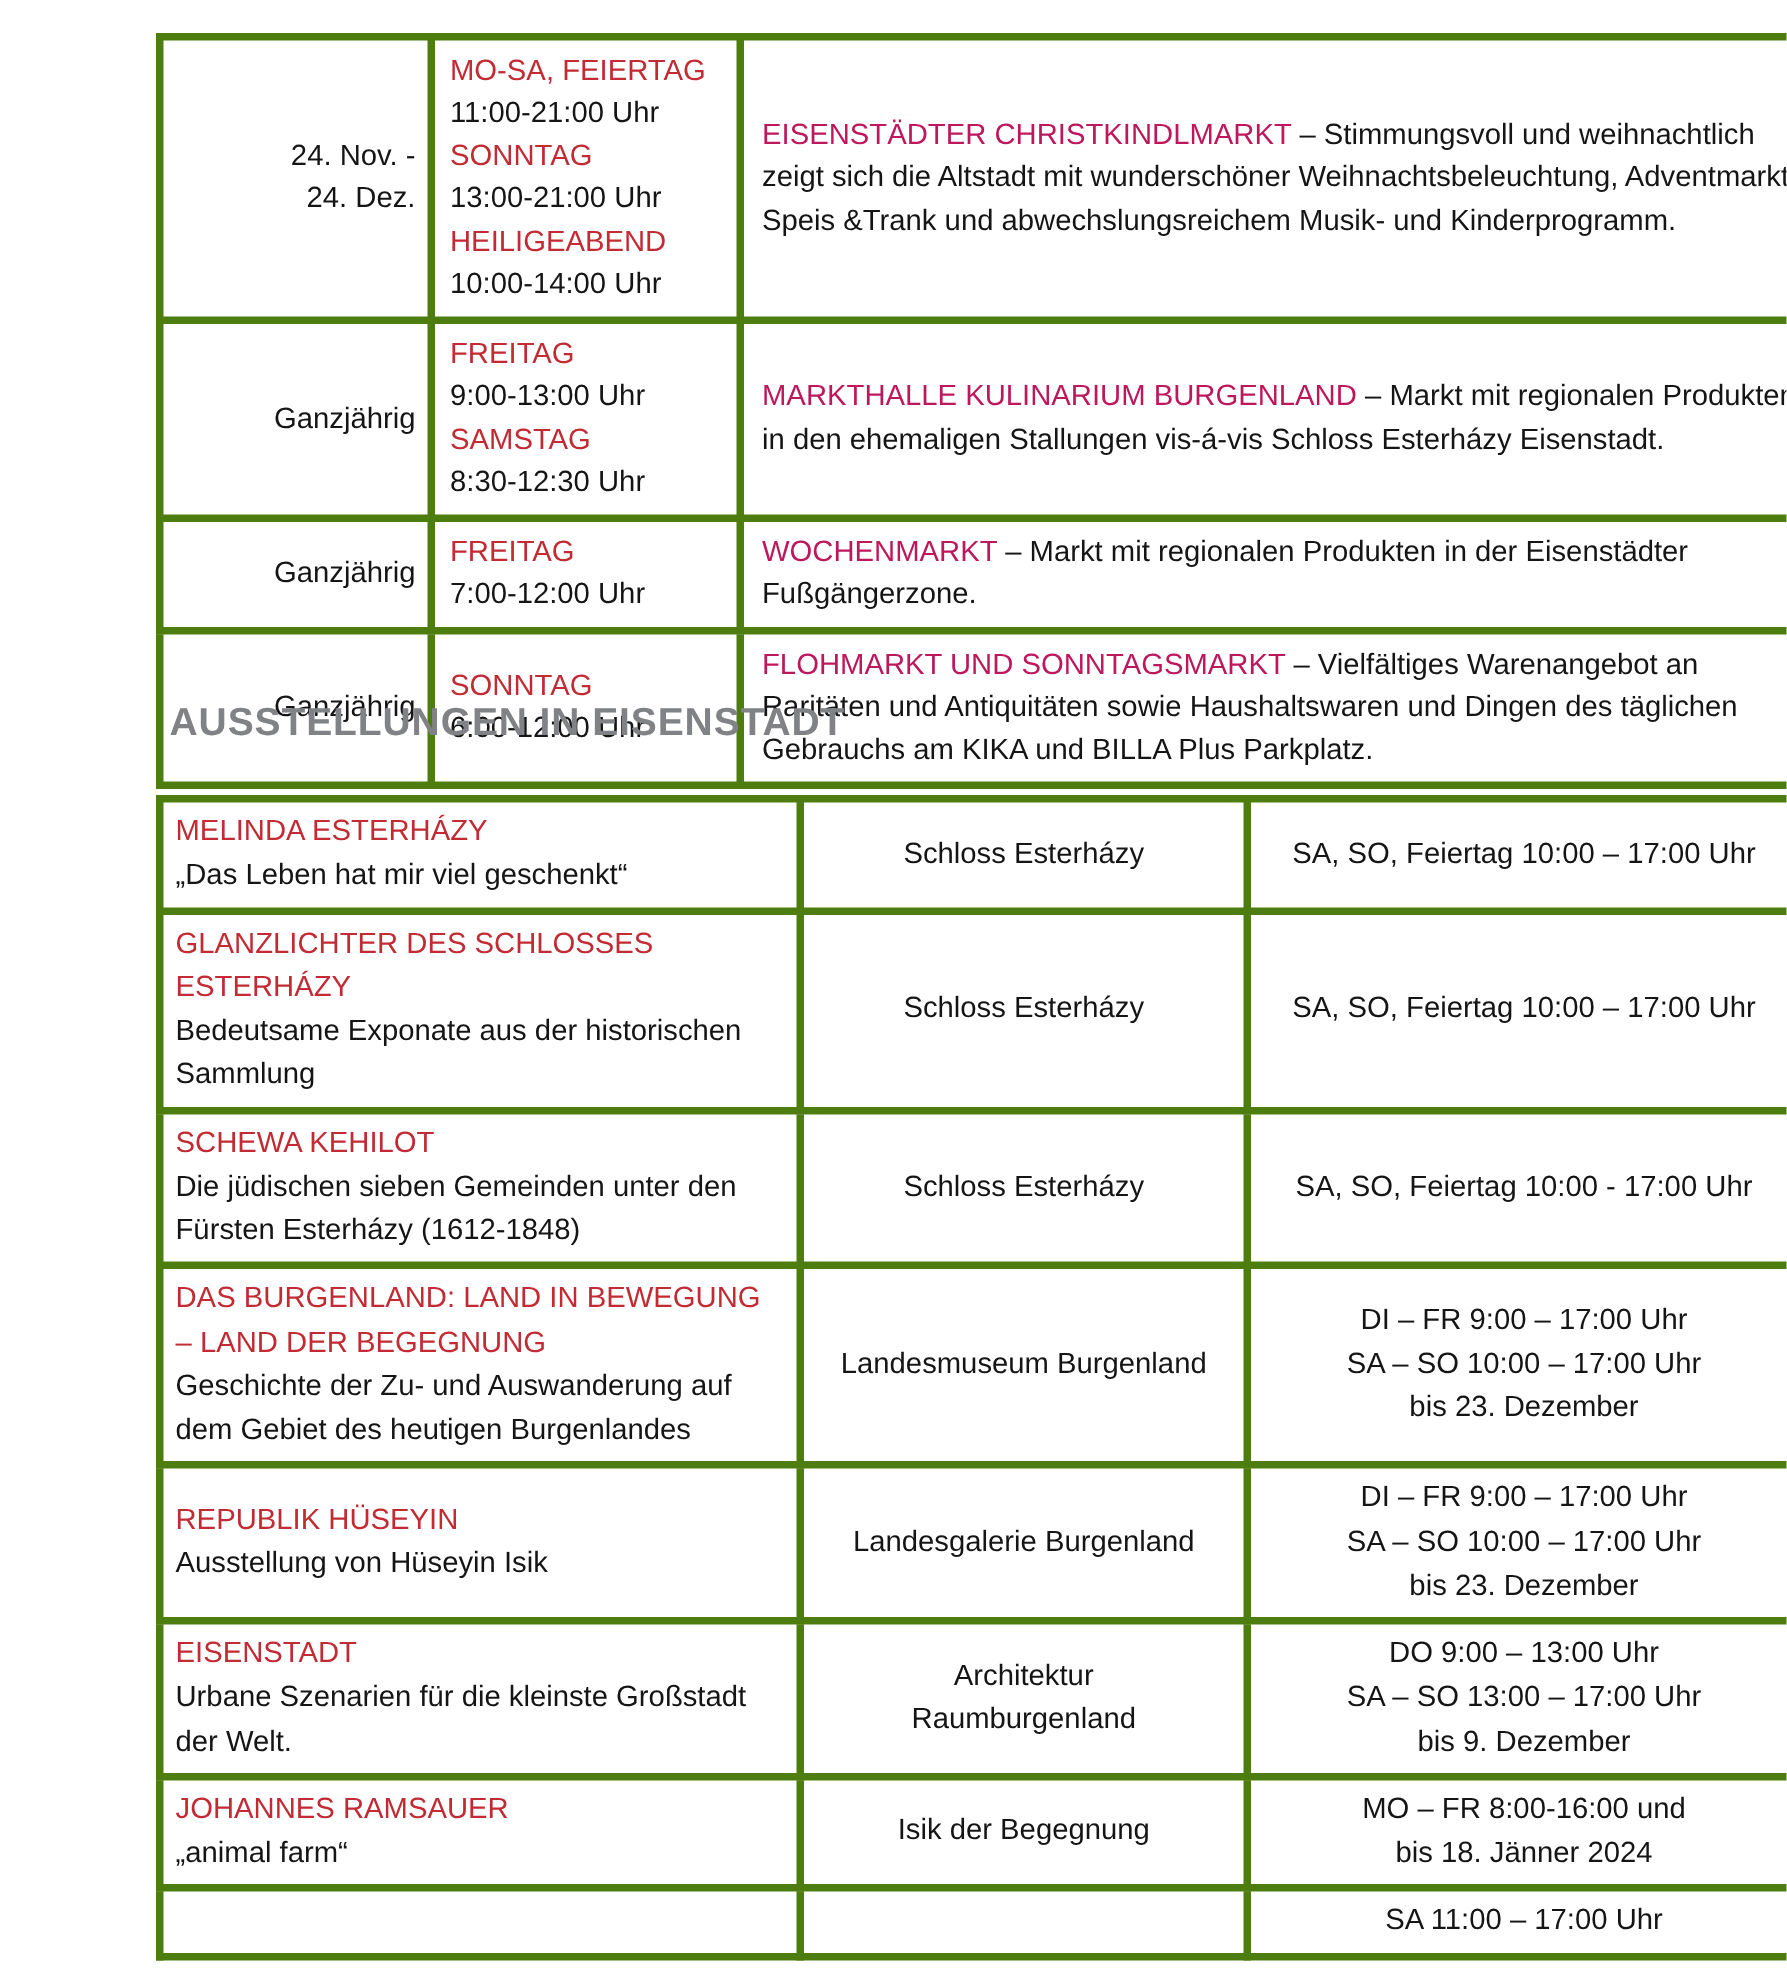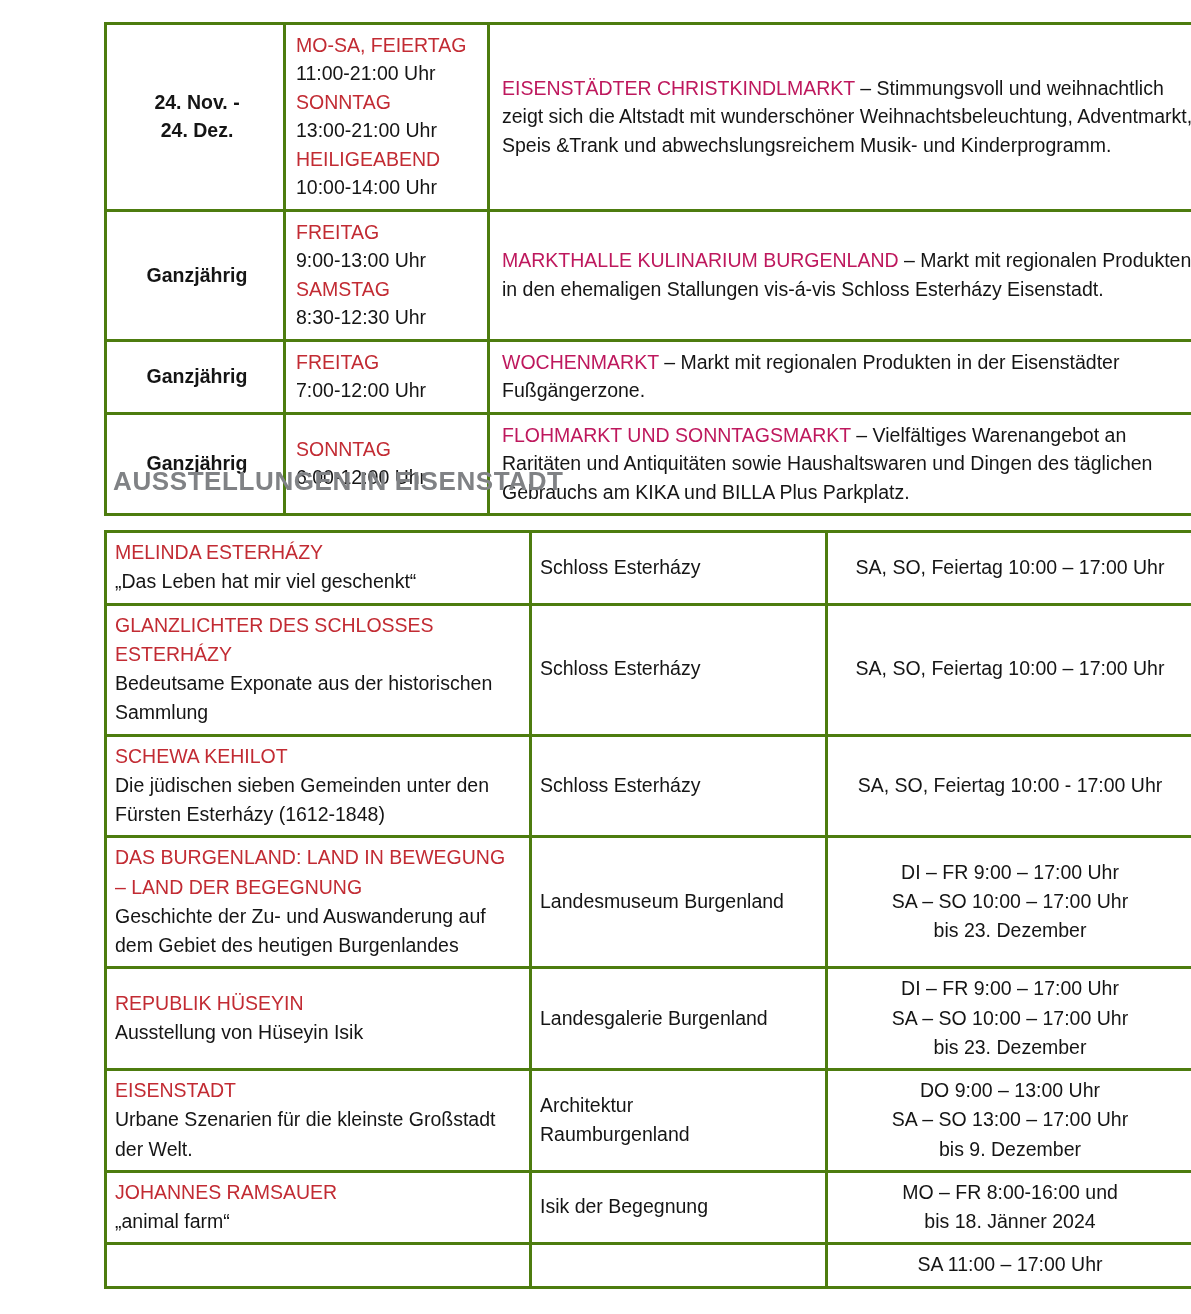--- a/index.html
+++ b/index.html
@@ -23,21 +23,21 @@
     height: 1314px;
   }
 
   
   table.doc-table {
     border-collapse: collapse;
     table-layout: fixed;
     position: absolute;
   }
   table.doc-table td {
-    border: 3px solid #4d7c0f;
+    border: 5px solid #4d7c0f;
     vertical-align: middle;
     padding: 6px 8px 7px 8px;
     font-size: 19.5px;
     line-height: 1.42;
     color: #151515;
   }
   .red {
     color: #be185d;
   }
   .redline {
@@ -49,21 +49,21 @@
   }
   .vtop { vertical-align: top; }
   .vbot { vertical-align: bottom; }
 
   
   #markets-table {
     left: 104px;
     top: 22px;
     width: 1031px;
   }
-  #markets-table td.col-date   { width: 156px; text-align: center; padding-left: 12px; font-weight: bold;}
+  #markets-table td.col-date   { width: 156px; text-align: right; padding-left: 12px;}
   #markets-table td.col-hours  { width: 183px; text-align: left; padding-left: 10px;}
   #markets-table td.col-desc   { width: 692px; text-align: left; padding-left: 12px;}
   #markets-table td { font-size: 19.5px; line-height: 1.46; }
   #markets-table .desc-para { margin: 0; }
 
   
   #section-heading {
     position: absolute;
     left: 113px;
     top: 466px;
@@ -73,21 +73,21 @@
     color: #808285;
   }
 
   
   #exhibitions-table {
     left: 104px;
     top: 530px;
     width: 1031px;
   }
   #exhibitions-table td.col-title { width: 406px; text-align: left; padding-left: 8px; }
-  #exhibitions-table td.col-venue { width: 277px; text-align: left; }
+  #exhibitions-table td.col-venue { width: 277px; text-align: center; }
   #exhibitions-table td.col-time  { width: 348px; text-align: center; }
   #exhibitions-table td { font-size: 19.5px; line-height: 1.50; padding-top: 5px; padding-bottom: 6px;}
 
   .nowrapish { white-space: nowrap; }
 </style>
 </head>
 <body>
 
 <div class="page">
 

